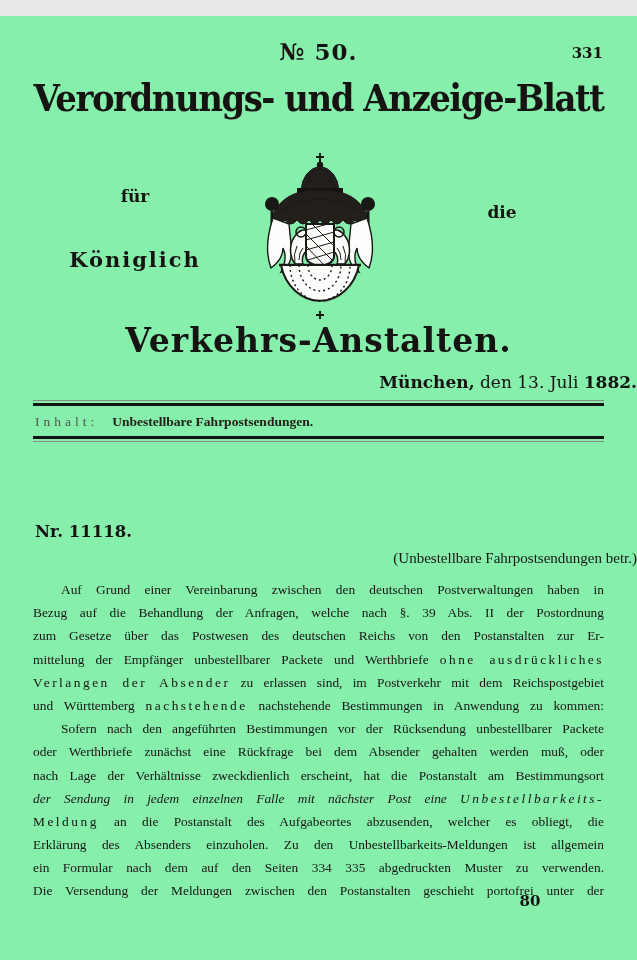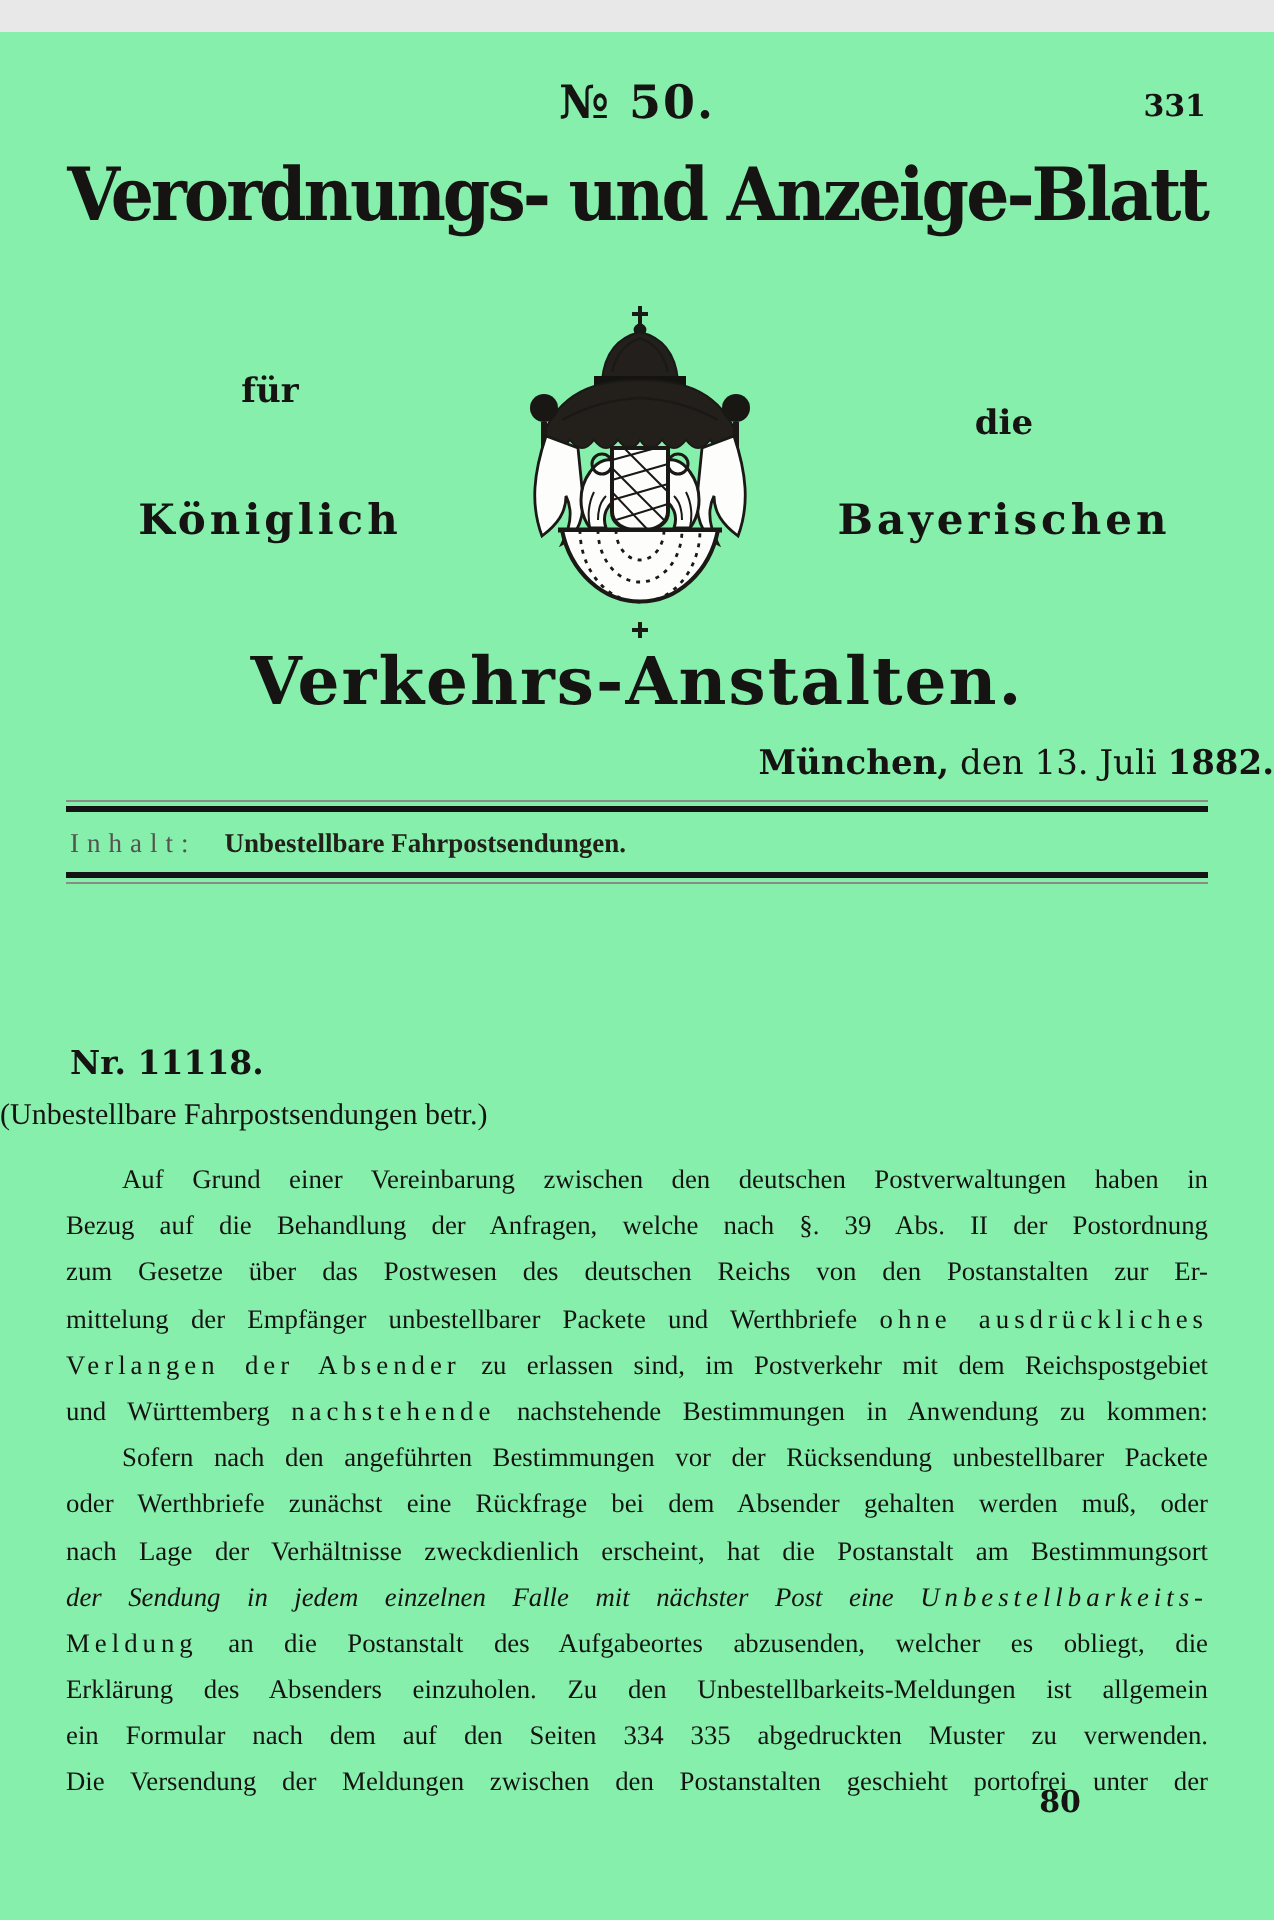--- a/index.html
+++ b/index.html
@@ -35,21 +35,21 @@
   .rule-1{top:384px;}
   .rule-2{top:420px;}
   .rule-2 .thick{margin-bottom:2px;}
   
   .inhalt{position:absolute;top:398px;left:35px;font-size:13.5px;color:#2c2a27;}
   .inhalt .label{letter-spacing:4px;color:#555350;margin-right:14px;}
   .inhalt .text{font-weight:bold;color:#222019;}
   
   .ref-number{position:absolute;top:506px;left:35px;font-size:16.5px;font-weight:bold;
     font-family:"DejaVu Serif",serif;}
-  .subject{position:absolute;top:534px;left:0;width:100%;text-align:left;font-size:15px;}
+  .subject{position:absolute;top:534px;left:0;width:100%;text-align:right;font-size:15px;}
   .body-text{position:absolute;top:562px;left:33px;width:571px;font-size:13.4px;}
   .body-text p{margin:0;padding:0;}
   .ln{height:23.2px;line-height:23.2px;text-align:justify;text-align-last:justify;
     overflow:hidden;}
   .ln.indent{padding-left:28px;width:543px;}
   .g{letter-spacing:2.5px;}   
   .sig-mark{position:absolute;top:876px;left:505px;width:50px;text-align:center;
     font-size:15px;font-weight:bold;font-family:"DejaVu Serif",serif;}
   svg .ink{stroke:#1a1916;fill:none;}
 </style>
@@ -59,21 +59,20 @@
 <div class="page">
 
   <div class="issue-line">№ 50.</div>
   <div class="page-number">331</div>
 
   <div class="masthead-title">Verordnungs- und Anzeige-Blatt</div>
 
   <div class="mh-side mh-fur">für</div>
   <div class="mh-side mh-die">die</div>
   <div class="mh-side mh-koeniglich">Königlich</div>
-  <div class="mh-side mh-bayerischen">Bayerischen</div>
 
   <div class="crest">
     <svg viewBox="0 0 142 172" width="142" height="172" aria-hidden="true">
 
       <path class="ink" d="M71 1 V11 M67 5 H75" stroke-width="2"></path>
       <circle cx="71" cy="13" r="3.2" fill="#1a1916"></circle>
 
       <path d="M52 38 Q54 18 71 14 Q88 18 90 38 Z" fill="#221f1c" stroke="#1a1916"></path>
       <path class="ink" d="M57 34 Q60 21 71 17 M85 34 Q82 21 71 17" stroke-width="1" stroke="#f5f4f0"></path>
       <rect x="48" y="36" width="46" height="7" fill="#141310"></rect>

